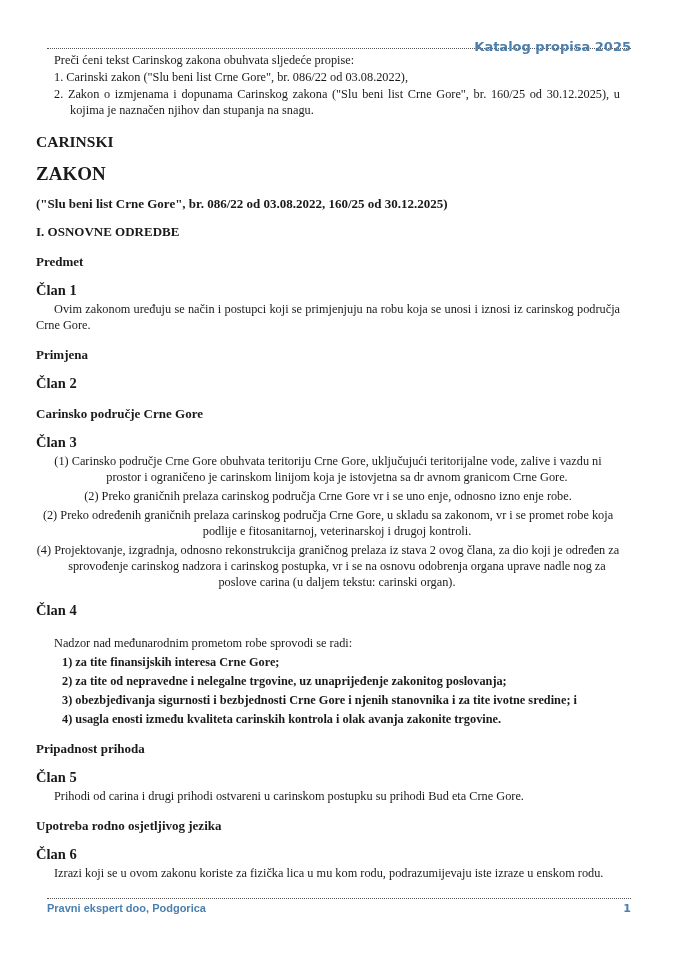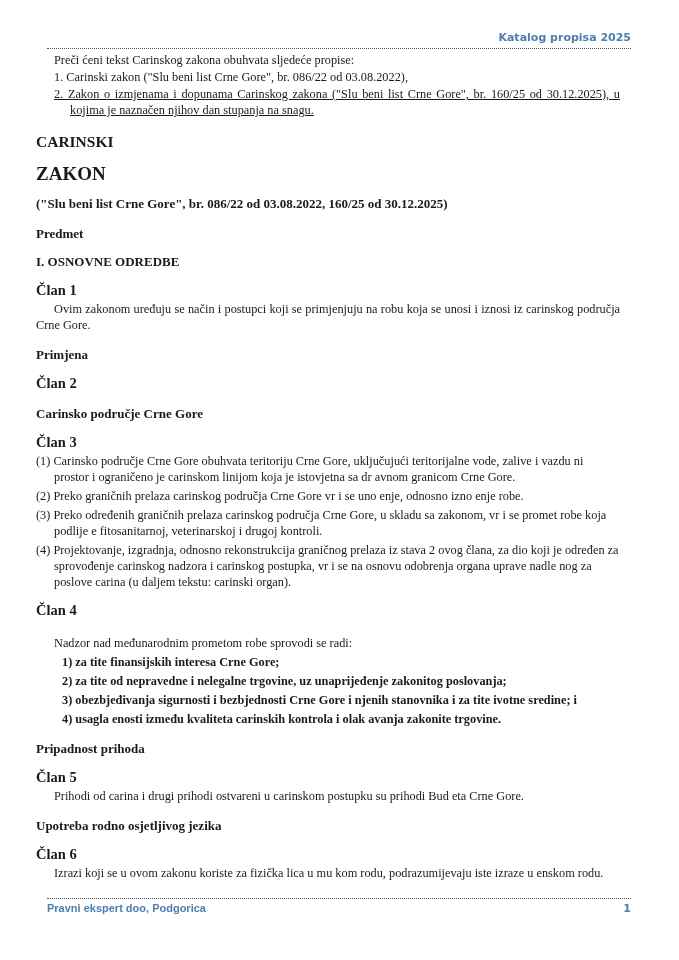--- a/index.html
+++ b/index.html
@@ -1,32 +1,32 @@
 <!DOCTYPE html>
 <html><head>
 <meta charset="utf-8">
 <style>
   html, body { margin: 0; padding: 0; background: #ffffff; }
   body { width: 679px; height: 960px; position: relative; overflow: hidden;
          font-family: "Liberation Serif", serif; color: #1a1a1a; }
   .hdr { position: absolute; left: 47px; top: 30px; width: 584px; height: 18px;
          border-bottom: 1px dotted #555; }
-  .hdr-title { position: absolute; right: 0; top: 1px; font-family: "DejaVu Sans", sans-serif;
-               font-weight: bold; font-size: 11px; color: #4a7fb0; }
+  .hdr-title { position: absolute; right: 0; top: 9px; font-family: "DejaVu Sans", sans-serif;
+               font-weight: bold; font-size: 13px; color: #4a7fb0; }
   .ftr { position: absolute; left: 47px; top: 898px; width: 584px;
          border-top: 1px dotted #555; }
   .ftr-left { position: absolute; left: 0; top: 3px; font-family: Liberation Sans, sans-serif;
               font-weight: bold; font-size: 11px; color: #4a7fb0; }
   .ftr-right { position: absolute; right: 0; top: 3px; font-family: "DejaVu Sans", sans-serif;
                font-weight: bold; font-size: 11px; color: #4a7fb0; }
   .content { position: absolute; left: 36px; top: 52px; width: 584px; font-size: 12.3px; line-height: 16px; }
   .p { margin: 0 0 1px 0; }
   .indent1 { padding-left: 18px; }
-  .hang { padding-left: 34px; text-indent: -16px; margin-bottom: 3px; text-decoration: underline; }
-  .hang2 { padding-left: 18px; text-indent: -18px; margin-bottom: 3px; }
+  .hang { padding-left: 34px; text-indent: -16px; margin-bottom: 3px; }
+  .hang2 { padding-left: 18px; text-indent: -18px; margin-bottom: 3px; text-align: center; }
   .just { text-align: justify; text-indent: 18px; }
   .c { text-align: left; font-weight: bold; }
   .t1 { font-size: 15.5px; margin: 14px 0 0 0; line-height: 20px; }
   .t2 { font-size: 19px; margin: 12px 0 0 0; line-height: 20px; }
   .t3 { font-size: 13px; margin: 12px 0 0 0; }
   .t4 { font-size: 13px; margin: 12px 0 0 0; }
   .sec { font-size: 13px; margin: 14px 0 0 0; }
   .clan { font-size: 14.5px; margin: 11px 0 2px 0; line-height: 18px; }
   .list { padding-left: 26px; margin: 0 0 3px 0; font-weight: bold; }
 </style>
@@ -38,34 +38,34 @@
 </div>
 
 <div class="content">
   <p class="p indent1">Preči   ćeni tekst Carinskog zakona obuhvata sljedeće propise:</p>
   <p class="p indent1">1. Carinski zakon ("Slu   beni list Crne Gore", br. 086/22 od 03.08.2022),</p>
   <p class="p hang" style="text-align:justify;">2. Zakon o izmjenama i dopunama Carinskog zakona ("Slu   beni list Crne Gore", br. 160/25 od 30.12.2025), u kojima je naznačen njihov dan stupanja na snagu.</p>
 
   <div class="c t1">CARINSKI</div>
   <div class="c t2">ZAKON</div>
   <div class="c t3">("Slu   beni list Crne Gore", br. 086/22 od 03.08.2022, 160/25 od 30.12.2025)</div>
+  <div class="c t4">I. OSNOVNE ODREDBE</div>
+
   <div class="c sec">Predmet</div>
-
-  <div class="c t4">I. OSNOVNE ODREDBE</div>
   <div class="c clan">Član 1</div>
   <p class="p just">Ovim zakonom uređuju se način i postupci koji se primjenjuju na robu koja se unosi i iznosi iz carinskog područja Crne Gore.</p>
 
   <div class="c sec">Primjena</div>
   <div class="c clan">Član 2</div>
 
   <div class="c sec">Carinsko područje Crne Gore</div>
   <div class="c clan">Član 3</div>
   <p class="p hang2" style="padding-left:18px;text-indent:-18px;">(1) Carinsko područje Crne Gore obuhvata teritoriju Crne Gore, uključujući teritorijalne vode, zalive i vazdu   ni prostor i ograničeno je carinskom linijom koja je istovjetna sa dr   avnom granicom Crne Gore.</p>
   <p class="p hang2">(2) Preko graničnih prelaza carinskog područja Crne Gore vr   i se uno   enje, odnosno izno   enje robe.</p>
-  <p class="p hang2">(3) Preko određenih graničnih prelaza carinskog područja Crne Gore, u skladu sa zakonom, vr   i se promet robe koja podlije   e fitosanitarnoj, veterinarskoj i drugoj kontroli.</p>
+  <p class="p hang2">(2) Preko određenih graničnih prelaza carinskog područja Crne Gore, u skladu sa zakonom, vr   i se promet robe koja podlije   e fitosanitarnoj, veterinarskoj i drugoj kontroli.</p>
   <p class="p hang2">(4) Projektovanje, izgradnja, odnosno rekonstrukcija graničnog prelaza iz stava 2 ovog člana, za dio koji je određen za sprovođenje carinskog nadzora i carinskog postupka, vr   i se na osnovu odobrenja organa uprave nadle   nog za poslove carina (u daljem tekstu: carinski organ).</p>
 
   <div class="c clan">Član 4</div>
   <p class="p indent1" style="margin-bottom:3px;margin-top:16px;">Nadzor nad međunarodnim prometom robe sprovodi se radi:</p>
   <p class="list">1) za   tite finansijskih interesa Crne Gore;</p>
   <p class="list">2) za   tite od nepravedne i nelegalne trgovine, uz unaprijeđenje zakonitog poslovanja;</p>
   <p class="list">3) obezbjeđivanja sigurnosti i bezbjednosti Crne Gore i njenih stanovnika i za   tite    ivotne sredine; i</p>
   <p class="list">4) usagla   enosti između kvaliteta carinskih kontrola i olak   avanja zakonite trgovine.</p>
 
   <div class="c sec">Pripadnost prihoda</div>

